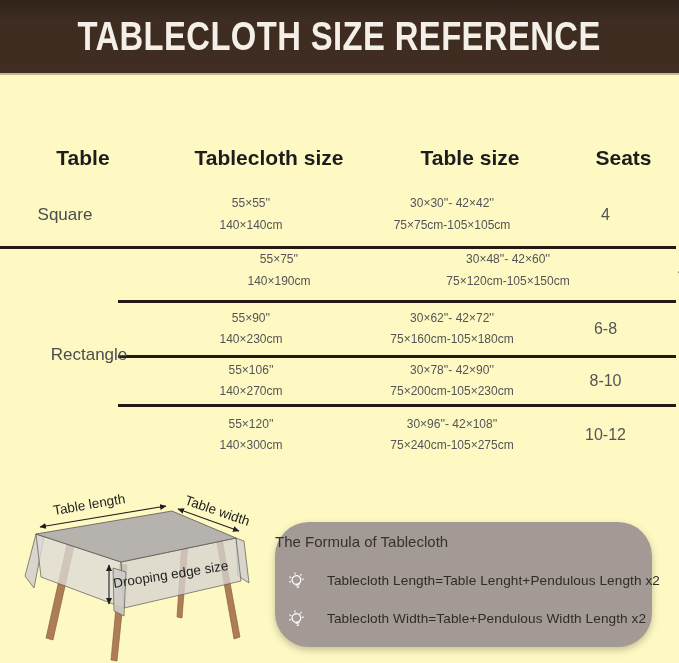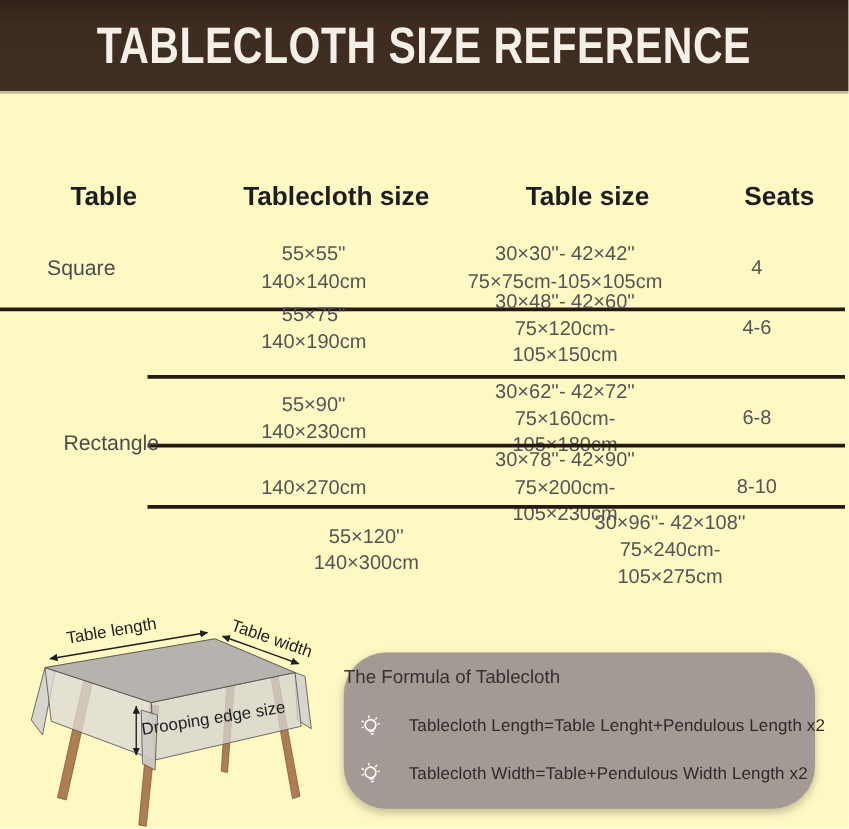--- a/index.html
+++ b/index.html
@@ -20,26 +20,26 @@
   }
   
   .trow{
     position:absolute;left:0;width:679px;
     display:grid;grid-template-columns:130px 242px 160px 147px;
     align-items:center;justify-items:center;text-align:center;
   }
   .thead{top:136px;height:44px;}
   .th{font-size:21px;font-weight:bold;color:#1d1d1f;margin-left:36px;}
   .r1{top:183px;height:63px;}
-  .r2{top:231px;height:51px;}
+  .r2{top:245px;height:51px;gap:28px;}
   .r3{top:303px;height:52px;}
   .r4{top:358px;height:46px;}
-  .r5{top:408px;height:54px;gap:42px;}
+  .r5{top:408px;height:54px;}
   .cell{font-size:16px;line-height:21.5px;color:#54545六;} 
-  .cell{font-size:16px;line-height:21.5px;color:#545457;}
+  .cell{font-size:12px;line-height:21.5px;color:#545457;}
   .shape-label{font-size:17px;color:#4c4c4e;}
   .seats{font-size:16px;color:#545457;}
   .sep{position:absolute;height:3px;background:#241a12;}
   .sep-full{left:0;right:3px;top:246px;}
   .sep-a{left:118px;right:3px;top:300px;}
   .sep-b{left:118px;right:3px;top:355px;}
   .sep-c{left:118px;right:3px;top:404px;}
   .rect-label{
     position:absolute;left:0;top:341px;width:130px;height:27px;
     display:flex;align-items:center;justify-content:center;
@@ -123,20 +123,21 @@
       <div>75×160cm-105×180cm</div>
     </div>
     <div class="seats">6-8</div>
   </div>
 
   <div class="sep sep-b"></div>
 
   <div class="trow r4">
     <div></div>
     <div class="cell">
+      <div>55×106''</div>
       <div>140×270cm</div>
     </div>
     <div class="cell">
       <div>30×78''- 42×90''</div>
       <div>75×200cm-105×230cm</div>
     </div>
     <div class="seats">8-10</div>
   </div>
 
   <div class="sep sep-c"></div>

